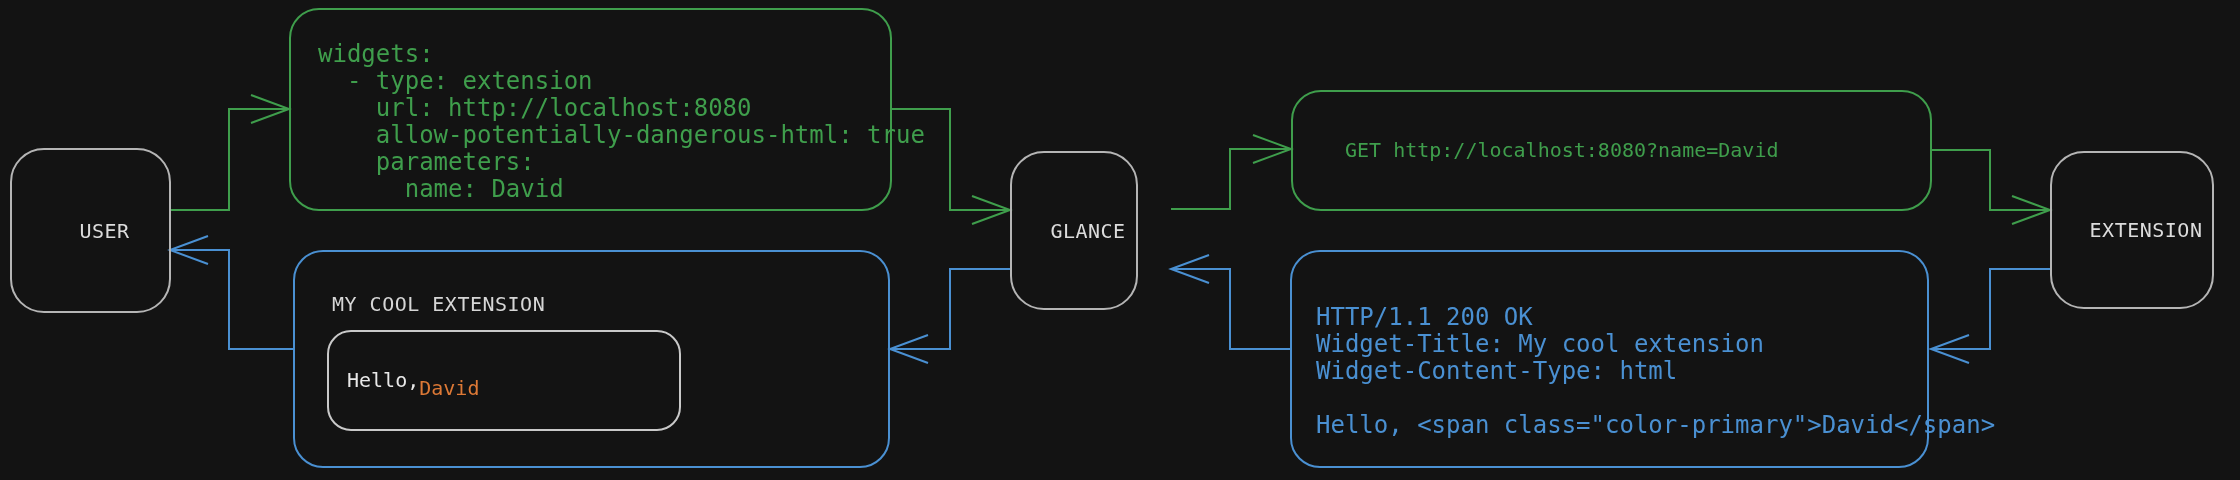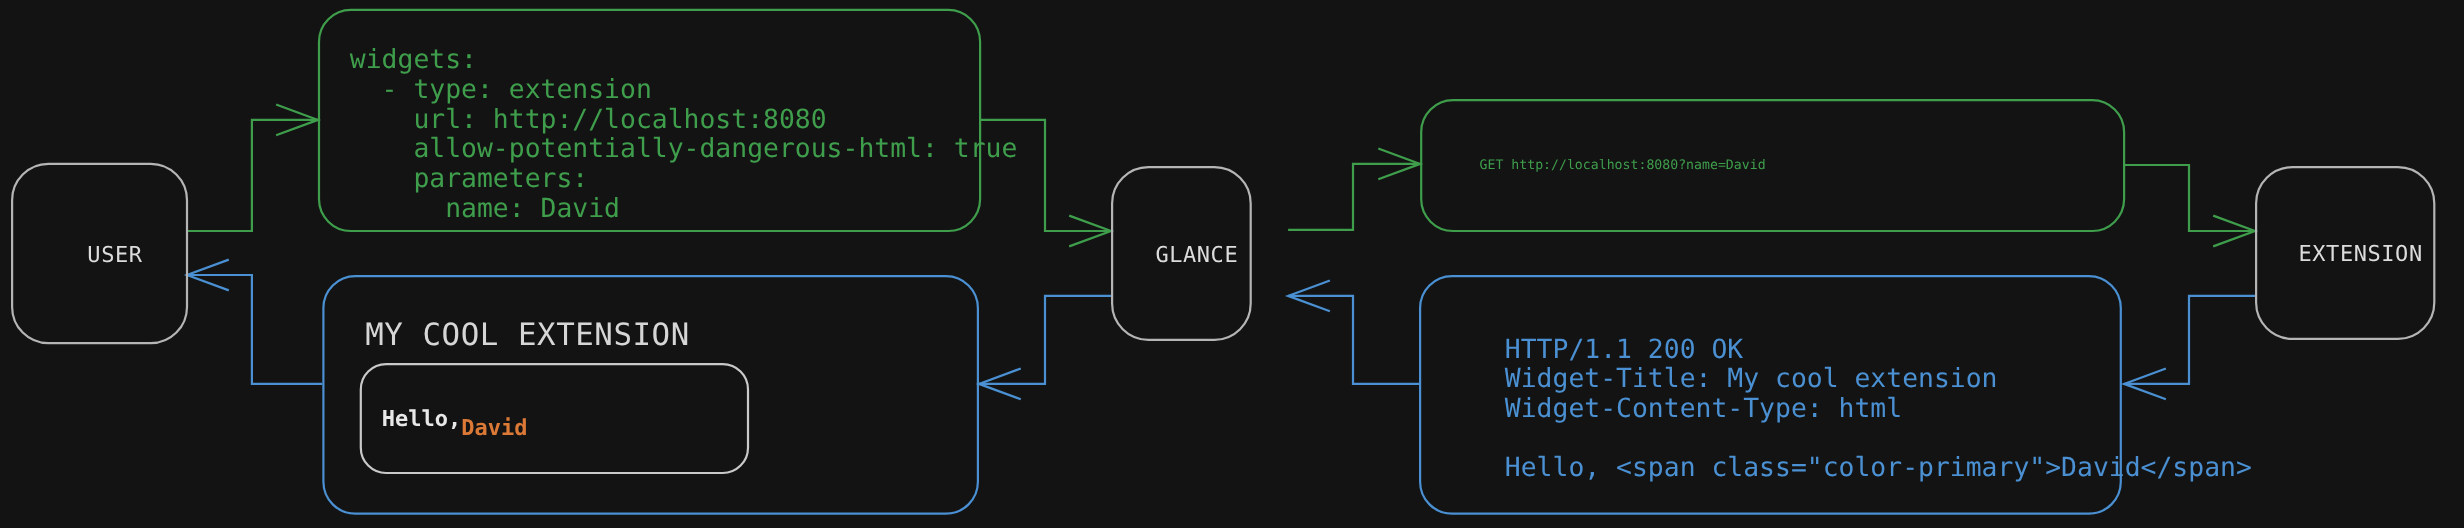--- a/index.html
+++ b/index.html
@@ -31,35 +31,35 @@
     font-family:"DejaVu Sans Mono", "Liberation Mono", monospace;
     font-size:24px; line-height:27px;
   }
 
   #config-box { left:289px; top:8px; width:603px; height:203px; }
   #config-box pre { position:absolute; left:27px; top:31px; color: var(--green, #3f9e4c); }
 
   #request-box { left:1291px; top:90px; width:641px; height:121px;
                  display:flex; align-items:center; }
   #request-box .code-line { padding-left:52px; color: var(--green, #3f9e4c);
-                 font-size:12px; line-height:27px; }
+                 font-size:20px; line-height:27px; }
 
   #response-box { left:1290px; top:250px; width:639px; height:218px;
                   display:flex; align-items:center; }
-  #response-box pre { padding-left:76px; color: var(--blue, #4a90d2); margin-top: 24px; }
+  #response-box pre { padding-left:24px; color: var(--blue, #4a90d2); margin-top: 24px; }
 
   #widget-box { left:293px; top:250px; width:597px; height:218px; }
   #widget-title { position:absolute; left:37px; top:39px;
                   color: var(--widget-title, #d6d6d6);
-                  font-size:28px; line-height:27px; letter-spacing:0.5px; }
+                  font-size:20px; line-height:27px; letter-spacing:0.5px; }
   #widget-inner { position:absolute; left:32px; top:78px; width:354px; height:101px;
                   box-sizing:border-box;
                   border:2px solid var(--inner-border, #c9c9c9); border-radius:24px;
                   display:flex; align-items:center; padding-left:18px;
-                  font-size:20px; line-height:27px;font-weight:bold; }
+                  font-size:20px; line-height:27px; }
   #greeting-prefix { color: var(--greeting-text, #e8e8e8); }
   #greeting-name   { color: var(--orange, #dd7936); margin-top: 16px; }
 
   #wires { position:absolute; left:0; top:0; pointer-events:none; }
 </style>
 </head>
 <body style="--green: #3f9e4c; --blue: #4a90d2; --orange: #dd7936; --node-border: #b5b5b5; --inner-border: #c9c9c9; --node-label: #dcdcdc; --widget-title: #d6d6d6; --greeting-text: #e8e8e8; --background: #131313;">
 
 <div id="canvas">
 

